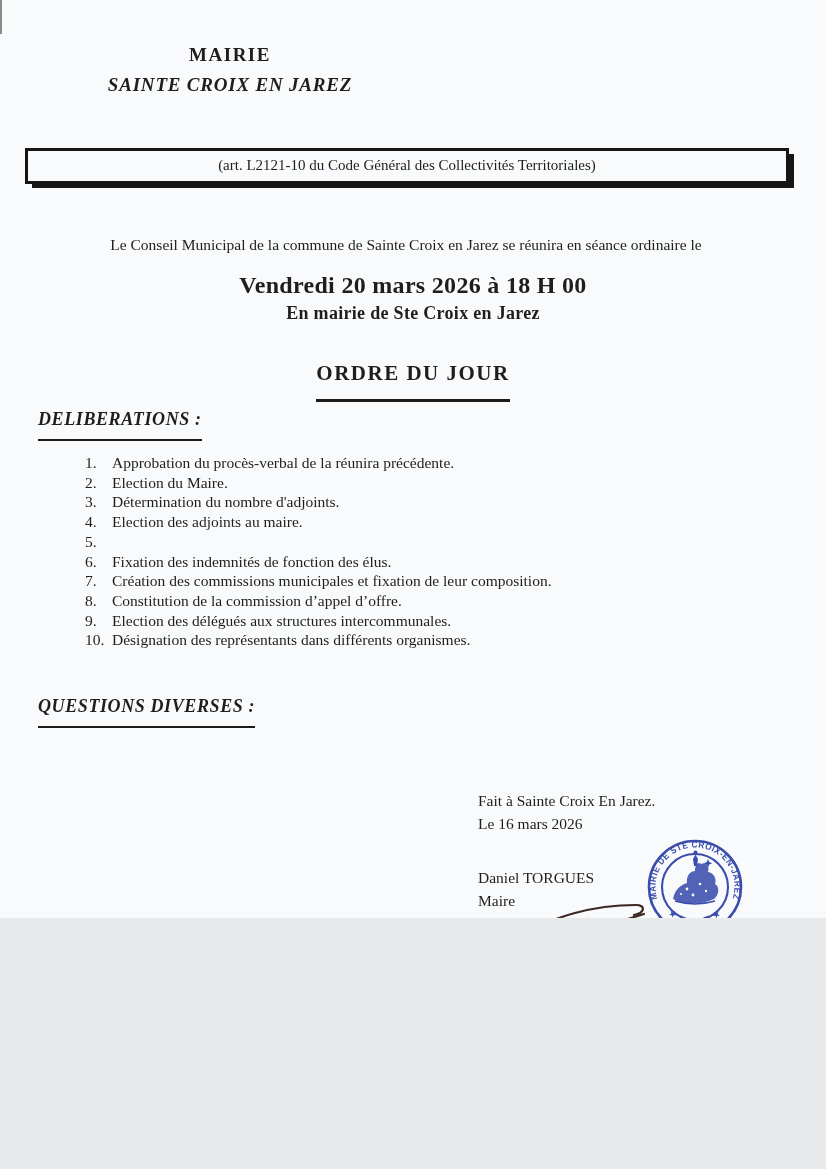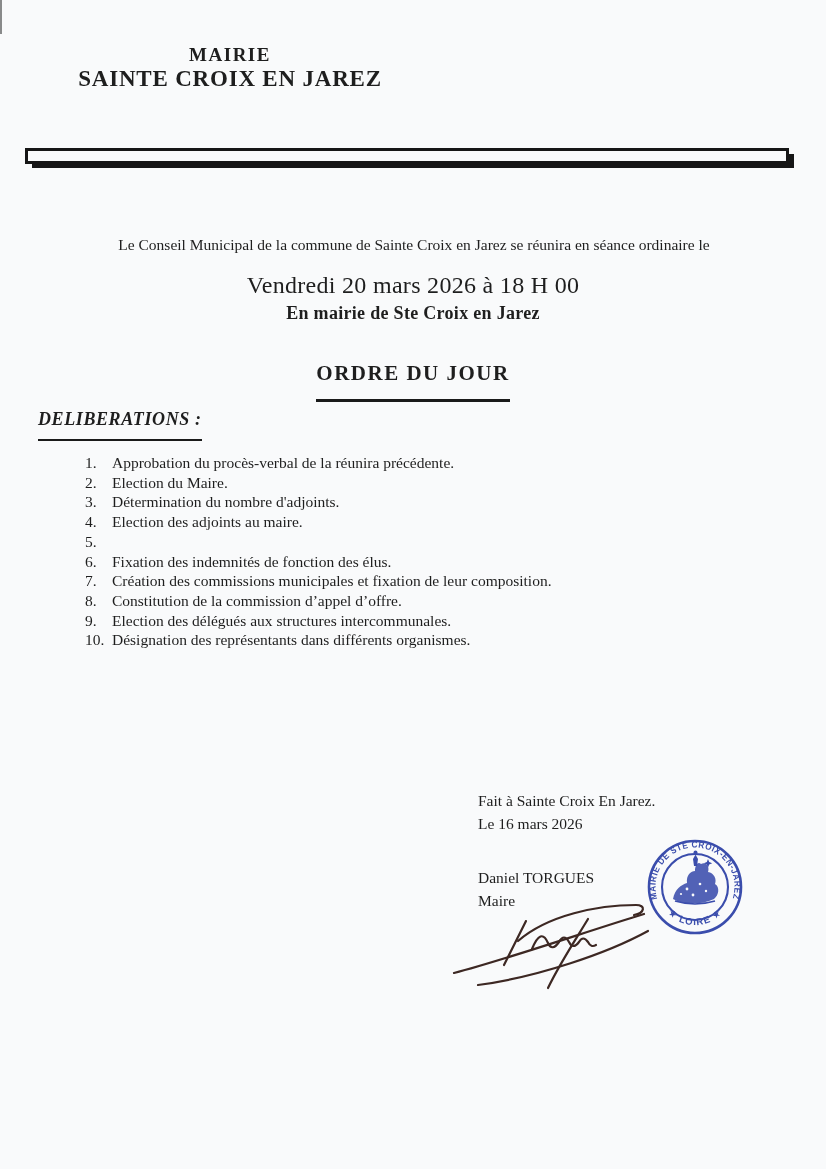--- a/index.html
+++ b/index.html
@@ -1,49 +1,49 @@
 <!DOCTYPE html>
 <html lang="fr"><head>
 <meta charset="utf-8">
 <title>Réunion du Conseil Municipal</title>
 <style>
   * { margin:0; padding:0; box-sizing:border-box; }
   html,body { background:#e8e9ea; }
   .page {
     position:relative;
-    width:826px; height:1169px;
+    width:826px; height:918px;
     margin:0 auto;
     background:#f9fafb;
     color:#1e1e1e;
     font-family:"Liberation Serif","DejaVu Serif",serif;
     overflow:hidden;
   }
   .scan-edge { position:absolute; left:0; top:0; width:2px; height:34px; background:#5a5a5a; opacity:.7; }
 
   
   .letterhead { position:absolute; top:44px; left:28px; width:404px; text-align:center; font-weight:bold; }
   .letterhead .l1 { font-size:19px; letter-spacing:1.5px; line-height:22px; }
   .letterhead .l2 { font-size:16px; line-height:21px; margin-top:1px; letter-spacing:1px; }
-  .letterhead .l3 { font-size:23px; line-height:22px; margin-top:2px; letter-spacing:0.8px; }
+  .letterhead .l3 { font-size:19px; line-height:22px; margin-top:8px; letter-spacing:0.8px;font-style:italic; }
 
   
   .title-box {
     position:absolute; left:25px; top:148px; width:764px;
     border:3px solid #161616;
     box-shadow:6px 5px 0 -1px #161616;
     background:#f9fafb;
     text-align:center;
     padding:4px 0 6px;
   }
   .title-box .title { font-size:28px; font-weight:bold; letter-spacing:0.5px; line-height:30px; }
   .title-box .subtitle { font-size:15px; line-height:19px; margin-top:1px; }
 
-  .intro { position:absolute; top:236px; left:8px; width:812px; text-align:center; font-size:15.5px; }
+  .intro { position:absolute; top:236px; left:0; width:812px; text-align:center; font-size:15.5px; }
 
-  .meeting-dt  { position:absolute; top:272px; left:0; width:826px; text-align:center; font-size:24px; font-weight:normal; letter-spacing:0.3px; }
+  .meeting-dt  { position:absolute; top:272px; left:0; width:826px; text-align:center; font-size:24px; font-weight:bold; letter-spacing:0.3px; }
   .meeting-loc { position:absolute; top:303px; left:0; width:826px; text-align:center; font-size:18px; font-weight:bold; letter-spacing:0.3px; }
 
   .agenda-h { position:absolute; top:361px; left:0; width:826px; text-align:center; }
   .agenda-h span { font-size:21px; font-weight:bold; letter-spacing:1.5px; border-bottom:3px solid #1a1a1a; padding-bottom:14px; }
 
   .section-h { position:absolute; left:38px; font-style:italic; font-weight:bold; }
   .section-h span { font-size:18px; letter-spacing:0.6px; border-bottom:2px solid #1a1a1a; padding-bottom:10px; }
   .delib-h { top:409px; }
   .quest-h { top:696px; }
 
@@ -64,20 +64,21 @@
 <div class="page">
 
   <div class="scan-edge"></div>
 
   <div class="letterhead">
     <div class="l1">MAIRIE</div>
     <div class="l3">SAINTE CROIX EN JAREZ</div>
   </div>
 
   <div class="title-box">
+    <div class="subtitle">(art. L2121-10 du Code Général des Collectivités Territoriales)</div>
   </div>
 
   <div class="intro">Le Conseil Municipal de la commune de Sainte Croix en Jarez se réunira en séance ordinaire le</div>
 
   <div class="meeting-dt">Vendredi 20 mars 2026 à 18 H 00</div>
   <div class="meeting-loc">En mairie de Ste Croix en Jarez</div>
 
   <div class="agenda-h">
     <span>ORDRE DU JOUR</span>
   </div>
@@ -121,20 +122,23 @@
     <div class="row">
         <span class="num">9.</span>
         <span>Election des délégués aux structures intercommunales.</span>
       </div>
     <div class="row">
         <span class="num">10.</span>
         <span>Désignation des représentants dans différents organismes.</span>
       </div>
   </div>
 
+  <div class="section-h quest-h">
+    <span>QUESTIONS DIVERSES :</span>
+  </div>
 
   <div class="closing">
     <div>Fait à Sainte Croix En Jarez.</div>
     <div>Le 16 mars 2026</div>
   </div>
   <div class="signatory">
     <div>Daniel TORGUES</div>
     <div>Maire</div>
   </div>
 

